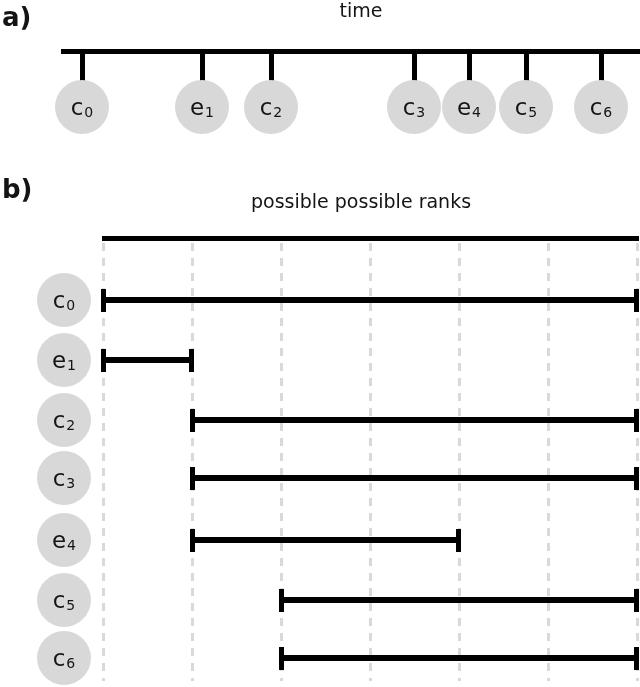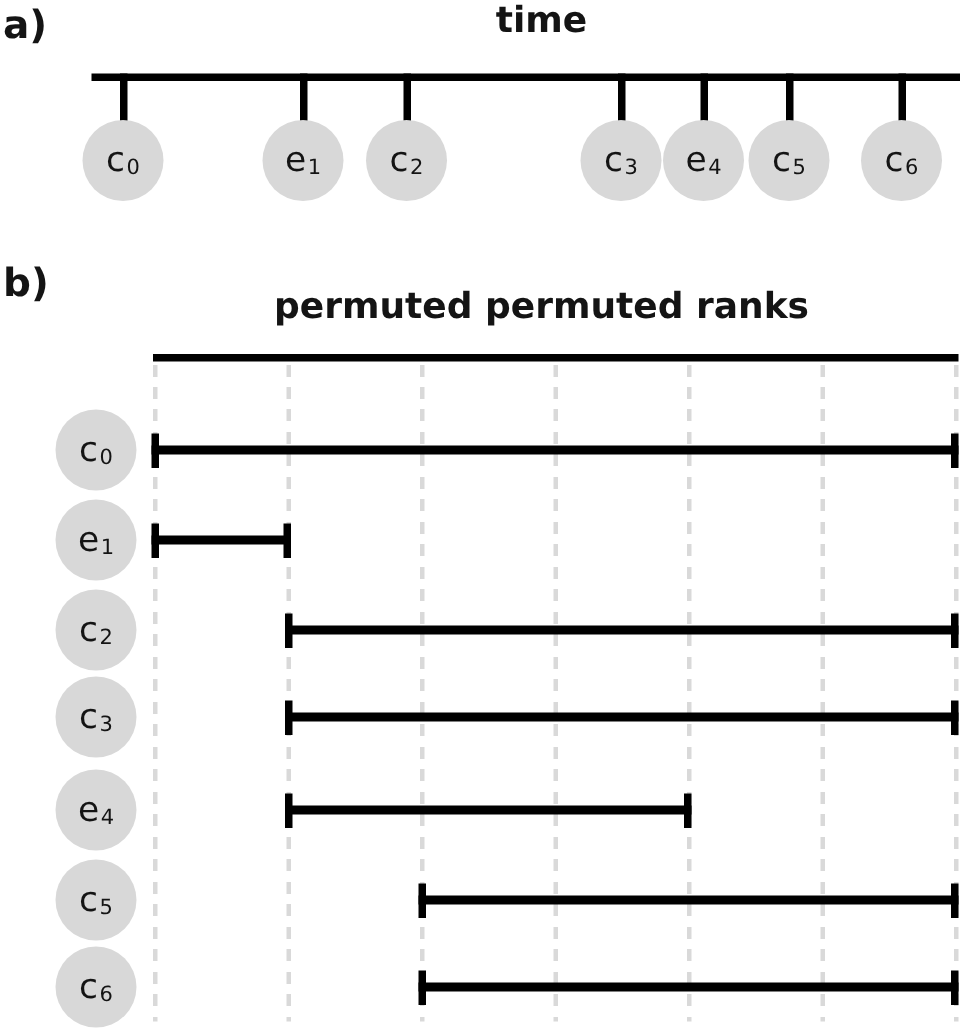--- a/index.html
+++ b/index.html
@@ -13,22 +13,22 @@
     overflow: hidden;
   }
   .abs { position: absolute; }
   .panel-label {
     font-size: 26px;
     font-weight: 700;
     color: #141414;
     line-height: 1;
   }
   .axis-title {
-    font-size: 24px;
-    font-weight: 700;
+    font-size: 19px;
+    font-weight: 400;
     color: #141414;
     line-height: 1;
     transform: translateX(-50%);
     white-space: nowrap;
   }
   .hline { background: #000000; }
   .tick {
     width: 5px;
     background: #000000;
   }
@@ -116,21 +116,21 @@
         <div class="abs node-circle" style="left: 574px; top: 80px;">
           <div class="node-letter">c</div>
           <div class="node-sub">6</div>
         </div>
       </div>
   </div>
 
   <div class="abs" style="left:0; top:160px; width:640px; height:527px;">
     <div class="abs panel-label" style="left:2px; top:16px;">b)</div>
   </div>
-  <div class="abs axis-title" style="left:361px; top:192px;">permuted permuted ranks</div>
+  <div class="abs axis-title" style="left:361px; top:192px;">possible possible ranks</div>
   <div class="abs hline" style="left:102px; top:236px; width:537px; height:5px;"></div>
   <div id="panel-b-grid">
       <div class="abs gridline" style="left: 102px; top: 243px; height: 438px;"></div>
       <div class="abs gridline" style="left: 191px; top: 243px; height: 438px;"></div>
       <div class="abs gridline" style="left: 280px; top: 243px; height: 438px;"></div>
       <div class="abs gridline" style="left: 369px; top: 243px; height: 438px;"></div>
       <div class="abs gridline" style="left: 458px; top: 243px; height: 438px;"></div>
       <div class="abs gridline" style="left: 547px; top: 243px; height: 438px;"></div>
       <div class="abs gridline" style="left: 636px; top: 243px; height: 438px;"></div>
     </div>

